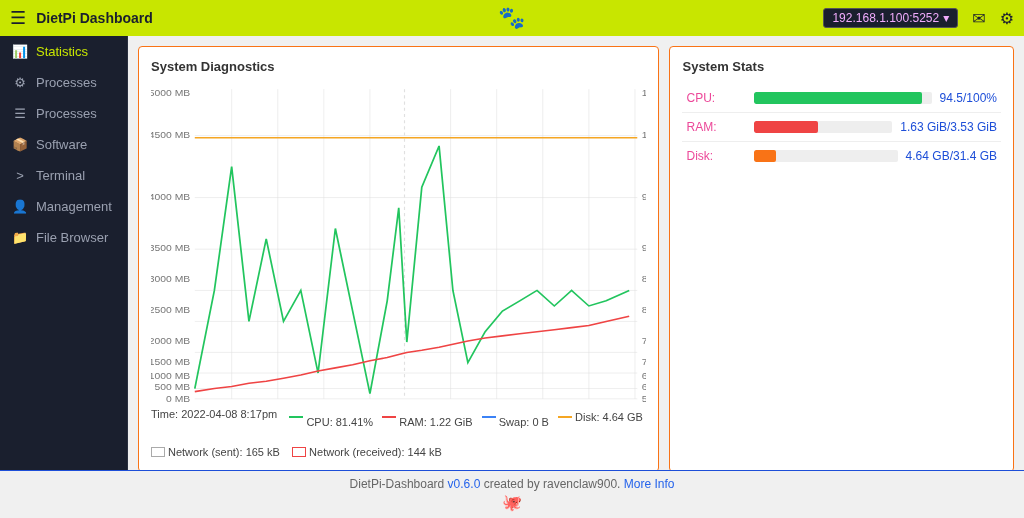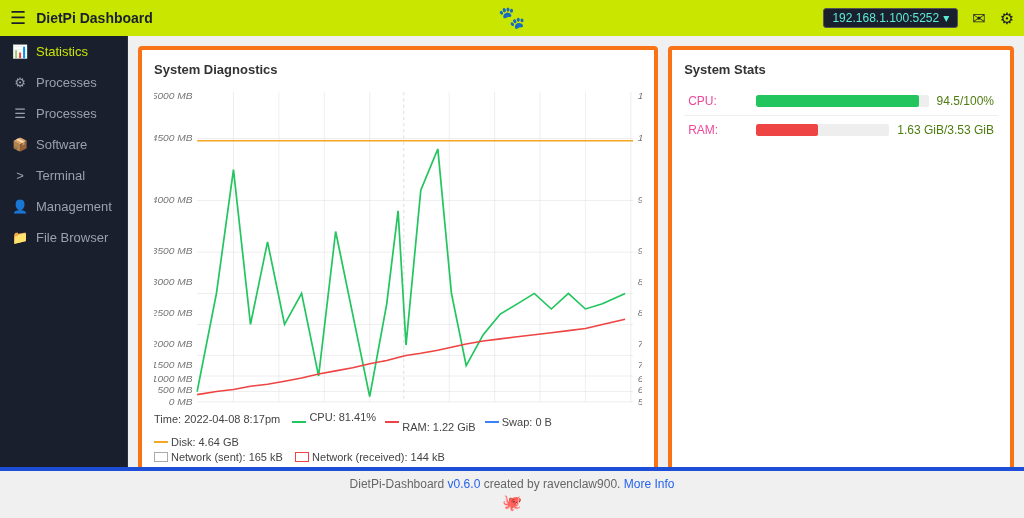--- a/index.html
+++ b/index.html
@@ -3,63 +3,63 @@
   <meta charset="utf-8">
   <style>
     * { box-sizing: border-box; margin: 0; padding: 0; }
     body { font-family: 'Segoe UI', Arial, sans-serif; background: #1a1f2e; color: #cdd2e0; font-size: 13px; display: flex; flex-direction: column; height: 518px; overflow: hidden; }
 
     
     .topbar { background: #c8e600; height: 36px; display: flex; align-items: center; padding: 0 10px; gap: 10px; flex-shrink: 0; }
     .topbar-title { font-weight: bold; font-size: 14px; color: #1a1f2e; flex: 1; }
     .topbar-menu-icon { color: #1a1f2e; font-size: 18px; cursor: pointer; }
     .topbar-right { display: flex; align-items: center; gap: 14px; margin-left: auto; }
-    .topbar-ip { background: #1a1f2e; color: #5eead4; border: 1px solid #555; border-radius: 3px; padding: 2px 8px; font-size: 12px; cursor: pointer; display: flex; align-items: center; gap: 4px; }
+    .topbar-ip { background: #1a1f2e; color: #f0abfc; border: 1px solid #555; border-radius: 3px; padding: 2px 8px; font-size: 12px; cursor: pointer; display: flex; align-items: center; gap: 4px; }
     .topbar-icon { color: #1a1f2e; font-size: 16px; cursor: pointer; }
 
     
     .main-layout { display: flex; flex: 1; overflow: hidden; }
 
     
     .sidebar { width: 128px; background: #1a1f2e; border-right: 1px solid #2a3040; display: flex; flex-direction: column; flex-shrink: 0; }
     .sidebar-item { display: flex; align-items: center; gap: 8px; padding: 8px 12px; cursor: pointer; color: #9aa0b0; font-size: 13px; transition: background 0.15s; }
     .sidebar-item.active { color: #c8e600; }
     .sidebar-item .icon { font-size: 13px; width: 16px; text-align: center; }
 
     
     .content { flex: 1; background: #f0f0f0; overflow-y: auto; padding: 10px; display: flex; flex-direction: column; gap: 10px; }
 
     
-    .card { background: #fff; border-radius: 4px; border: 4px solid #f97316; padding: 12px; }
+    .card { background: #fff; border-radius: 4px; border: 1px solid #f97316; padding: 12px; }
 
     .cards-row { display: flex; gap: 10px; }
     .card-diagnostics { flex: 1.4; min-width: 0; }
     .card-stats { flex: 0.9; min-width: 0; }
 
     .card-title { font-size: 13px; font-weight: 600; color: #333; margin-bottom: 10px; }
 
     
-    .chart-container { position: relative; width: 100%; height: 320px; font-style: italic; }
+    .chart-container { position: relative; width: 100%; height: 320px; }
 
     
     .stat-row { display: flex; align-items: center; padding: 7px 4px; border-bottom: 1px solid #eee; }
     .stat-row:last-child { border-bottom: none; }
     .stat-label { width: 60px; color: #ec4899; font-size: 12px; flex-shrink: 0; }
     .stat-bar-wrap { flex: 1; height: 12px; background: #eee; border-radius: 2px; overflow: hidden; margin: 0 8px; }
     .stat-bar { height: 100%; border-radius: 2px; }
     .stat-bar.cpu { background: #22c55e; }
     .stat-bar.ram { background: #ef4444; }
     .stat-bar.swap { background: #3b82f6; }
     .stat-bar.disk { background: #f97316; }
-    .stat-value { font-size: 12px; color: #4d7c0f; white-space: nowrap; }
+    .stat-value { font-size: 12px; color: #1d4ed8; white-space: nowrap; }
 
     .time-line { font-size: 11px; color: #444; margin-top: 4px; }
 
     
-    .footer { background: #f0f0f0; text-align: center; padding: 6px; font-size: 12px; color: #666; border-top: 4px solid #1d4ed8; flex-shrink: 0; }
+    .footer { background: #f0f0f0; text-align: center; padding: 6px; font-size: 12px; color: #666; border-top: 1px solid #1d4ed8; flex-shrink: 0; }
     .footer a { color: #2563eb; text-decoration: none; }
     .footer-logo { font-size: 16px; display: block; margin-top: 2px; }
 
     
     svg.chart { width: 100%; height: 100%; }
   </style>
 </head>
 <body>
 
 <div class="topbar">
@@ -182,29 +182,29 @@
             <polyline fill="none" stroke="#22c55e" stroke-width="1.5" points="38,295 55,200 70,80 85,230 100,150 115,230 130,200 145,280 160,140 175,220 190,300 205,210 215,120 222,250 235,100 250,60 262,200 275,270 290,240 305,220 320,210 335,200 350,215 365,200 380,215 395,210 415,200"></polyline>
 
             <polyline fill="none" stroke="#ef4444" stroke-width="1.5" points="38,298 55,295 70,293 85,290 100,288 115,285 130,282 145,278 160,275 175,272 190,268 205,265 215,262 222,260 235,258 250,255 262,252 275,249 290,246 305,244 320,242 335,240 350,238 365,236 380,234 395,230 415,225"></polyline>
           </svg>
         </div>
 
         <div class="time-line">
           <span>Time:</span>
           <span>2022-04-08 8:17pm</span>
           &nbsp;&nbsp;
-          <span style="display:inline-flex;align-items:flex-end;gap:3px;"><span style="display:inline-block;width:14px;height:2px;background:#22c55e;border:1px solid #22c55e;"></span> CPU: 81.41%</span>
+          <span style="display:inline-flex;align-items:flex-start;gap:3px;"><span style="display:inline-block;width:14px;height:2px;background:#22c55e;border:1px solid #22c55e;"></span> CPU: 81.41%</span>
           &nbsp;
           <span style="display:inline-flex;align-items:flex-start;gap:3px;"><span style="display:inline-block;width:14px;height:2px;background:#ef4444;border:1px solid #ef4444;"></span> RAM: 1.22 GiB</span>
           &nbsp;
-          <span style="display:inline-flex;align-items:center;gap:3px;"><span style="display:inline-block;width:14px;height:2px;background:#3b82f6;border:1px solid #3b82f6;"></span> Swap: 0 B</span>
+          <span style="display:inline-flex;align-items:flex-start;gap:3px;"><span style="display:inline-block;width:14px;height:2px;background:#3b82f6;border:1px solid #3b82f6;"></span> Swap: 0 B</span>
           &nbsp;
           <span style="display:inline-flex;align-items:center;gap:3px;"><span style="display:inline-block;width:14px;height:2px;background:#f5a623;border:1px solid #f5a623;"></span> Disk: 4.64 GB</span>
         </div>
-        <div class="time-line" style="margin-top:3px;">
+        <div class="time-line" style="margin-top:18px;">
           <span style="display:inline-flex;align-items:center;gap:3px;"><span style="display:inline-block;width:14px;height:10px;background:#fff;border:1px solid #aaa;"></span> Network (sent): 165 kB</span>
           &nbsp;&nbsp;
           <span style="display:inline-flex;align-items:center;gap:3px;"><span style="display:inline-block;width:14px;height:10px;background:#fff;border:1px solid #ef4444;"></span> Network (received): 144 kB</span>
         </div>
       </div>
 
       <div class="card card-stats">
         <div class="card-title">System Stats</div>
 
         <div class="stat-row">
@@ -217,20 +217,27 @@
 
         <div class="stat-row">
           <span class="stat-label">RAM:</span>
           <div class="stat-bar-wrap">
             <div class="stat-bar ram" style="width: 46.2%;"></div>
           </div>
           <span class="stat-value">1.63 GiB/3.53 GiB</span>
         </div>
 
 
+        <div class="stat-row">
+          <span class="stat-label">Disk:</span>
+          <div class="stat-bar-wrap">
+            <div class="stat-bar disk" style="width: 14.8%;"></div>
+          </div>
+          <span class="stat-value">4.64 GB/31.4 GB</span>
+        </div>
       </div>
 
     </div>
   </div>
 </div>
 
 <div class="footer">
   <span>
     <span>DietPi-Dashboard </span><a href="#">v0.6.0</a><span> created by ravenclaw900. </span><a href="#">More Info</a>
   </span>

